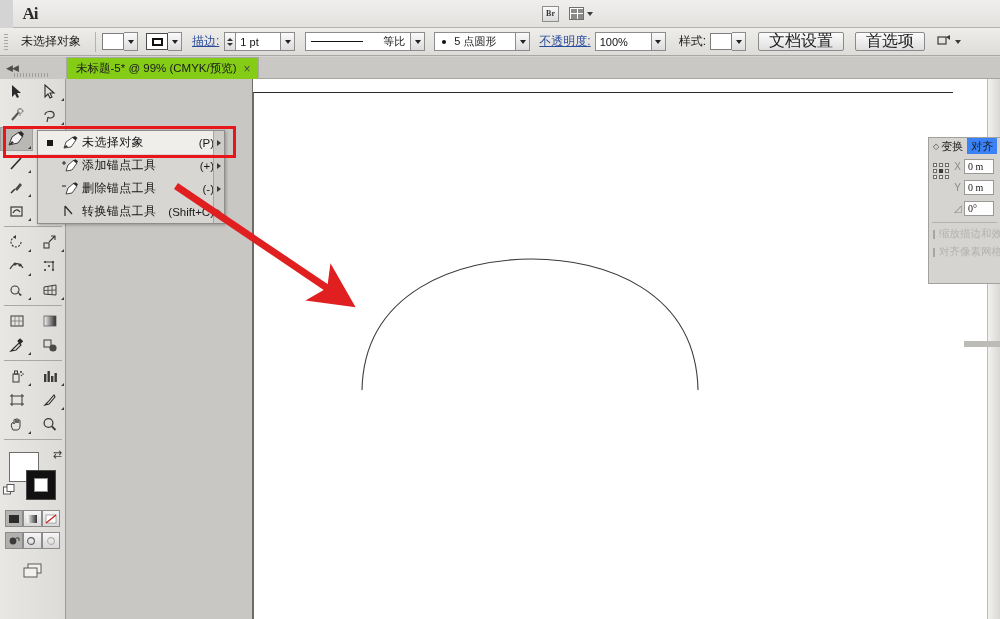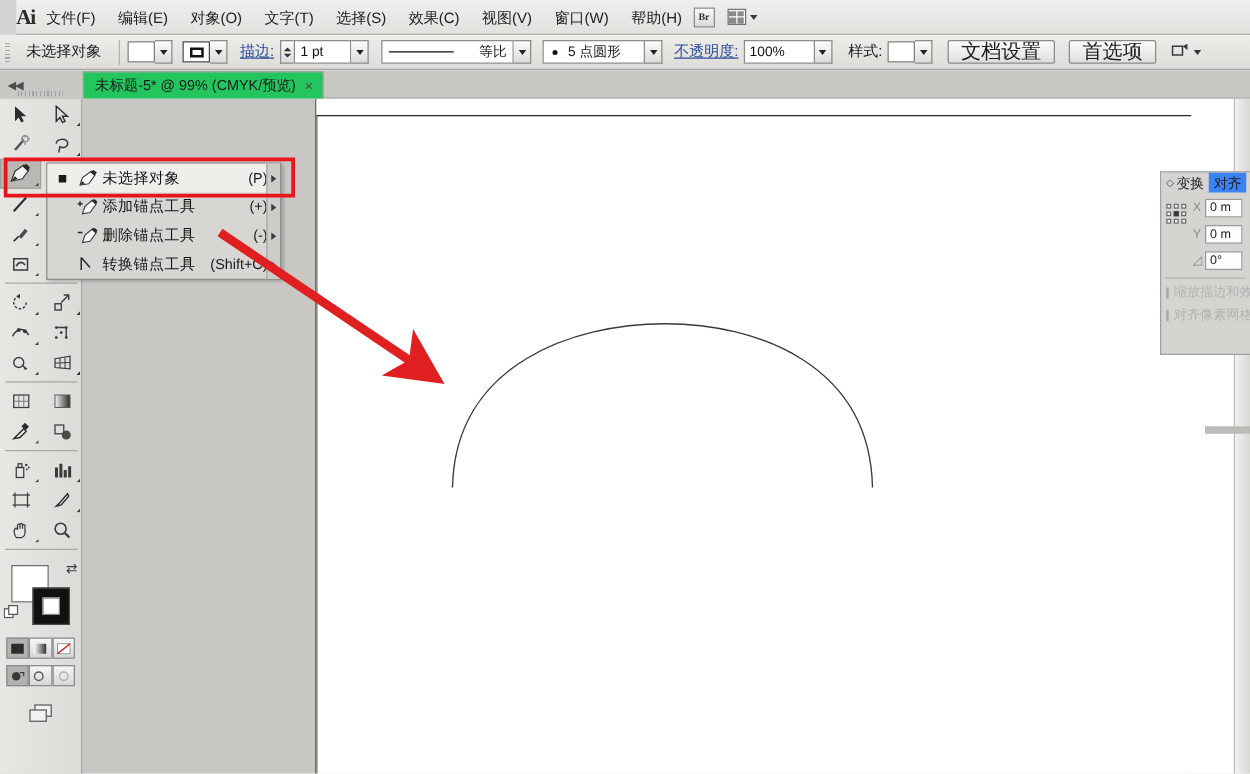--- a/index.html
+++ b/index.html
@@ -96,21 +96,21 @@
     font-size:16px;color:#1b1b1b;white-space:nowrap;
   }
 
   
   .tabbar {
     position:absolute;left:0;top:57px;width:1000px;height:22px;
     background:#c9c8c5; border-bottom:1px solid #a5a4a1;
   }
   .doctab {
     position:absolute; left:66px; top:0; height:22px;
-    background:#22c55e; border:1px solid #a9a8a5; border-bottom:none;
+    background:#84cc16; border:1px solid #a9a8a5; border-bottom:none;
     display:flex;align-items:center;gap:7px;padding:0 7px 0 9px;
     font-size:11.5px;color:#1b1b1b; white-space:nowrap;
   }
   .tab-close { font-size:12px;color:#4a4a4a;line-height:1; }
 
   
   .leftdock-head {
     position:absolute;left:0;top:57px;width:66px;height:22px;background:#c9c8c5;
     display:flex;align-items:center;padding-left:6px;
   }
@@ -227,52 +227,41 @@
   .rp-tab.dim { background:#3b82f6; }
   .rp-dot { font-size:8px; color:#4a4a4a; }
   .rp-body { padding:5px 0 0 4px; display:flex; gap:5px; }
   .refgrid { display:grid;grid-template-columns:repeat(3,4px);grid-template-rows:repeat(3,4px);gap:2px;margin-top:4px;}
   .refgrid i { width:4px;height:4px;border:1px solid #6a6a6a;background:#f0efec;display:block;}
   .refgrid i.c { background:#3b3b3b;border-color:#3b3b3b; }
   .rp-fields { display:flex;flex-direction:column;gap:6px; }
   .rp-field { display:flex;align-items:center;gap:3px; }
   .rp-ax { font-size:10px;color:#8b8a87;width:7px;text-align:center;}
   .rp-inp { width:30px;height:15px;border:1px solid #9a9996;background:#fdfdfd;font-size:10px;
-      display:flex;align-items:center;padding-left:3px;color:#1b1b1b;overflow:hidden;white-space:nowrap;}
+      display:flex;align-items:center;padding-left:3px;color:#1b1b1b;overflow:hidden;white-space:nowrap;font-family:Liberation Serif, serif;}
   .rp-divider { height:1px;background:#b3b2af;margin:6px 3px 4px 3px; }
   .rp-check { display:flex;align-items:center;gap:4px;padding-left:4px;margin-bottom:4px; }
   .rp-cb { width:9px;height:9px;border:1px solid #a7a6a3;background:#e2e1de;display:block;}
   .rp-ctext { font-size:10.5px;color:#b3b2af;white-space:nowrap; }
 
   .rpanel-layers {
     position:absolute;right:0;top:347px;width:36px;height:75px;
     background:#d5d4d1;border:1px solid #a2a19e;border-right:none;z-index:30;overflow:hidden;
   }
   .rl-tabs { height:17px;background:#c4c3c0;display:flex;align-items:center;padding-left:3px;gap:3px;}
   .rl-row { height:20px;background:#cdd8e8;border-bottom:1px solid #b6b5b2;display:flex;align-items:center;padding-left:4px;}
   .rpanel-shadow { position:absolute;right:0;top:341px;width:36px;height:6px;background:#bcbbb8;z-index:29;}
 </style>
 </head>
 <body>
 
 <div class="app">
 
   <div class="menubar">
     <div class="ai-logo">Ai</div>
-    <div class="menu-items">
-      <div class="menu-item">文件(F)</div>
-      <div class="menu-item">编辑(E)</div>
-      <div class="menu-item">对象(O)</div>
-      <div class="menu-item">文字(T)</div>
-      <div class="menu-item">选择(S)</div>
-      <div class="menu-item">效果(C)</div>
-      <div class="menu-item">视图(V)</div>
-      <div class="menu-item">窗口(W)</div>
-      <div class="menu-item">帮助(H)</div>
-    </div>
     <div class="mb-right">
       <div class="br-btn">Br</div>
       <div class="arrange-btn">
         <div class="arrange-ico">
           <i></i>
             <i></i>
             <i></i>
             <i></i>
         </div>
         <div class="caret"></div>

